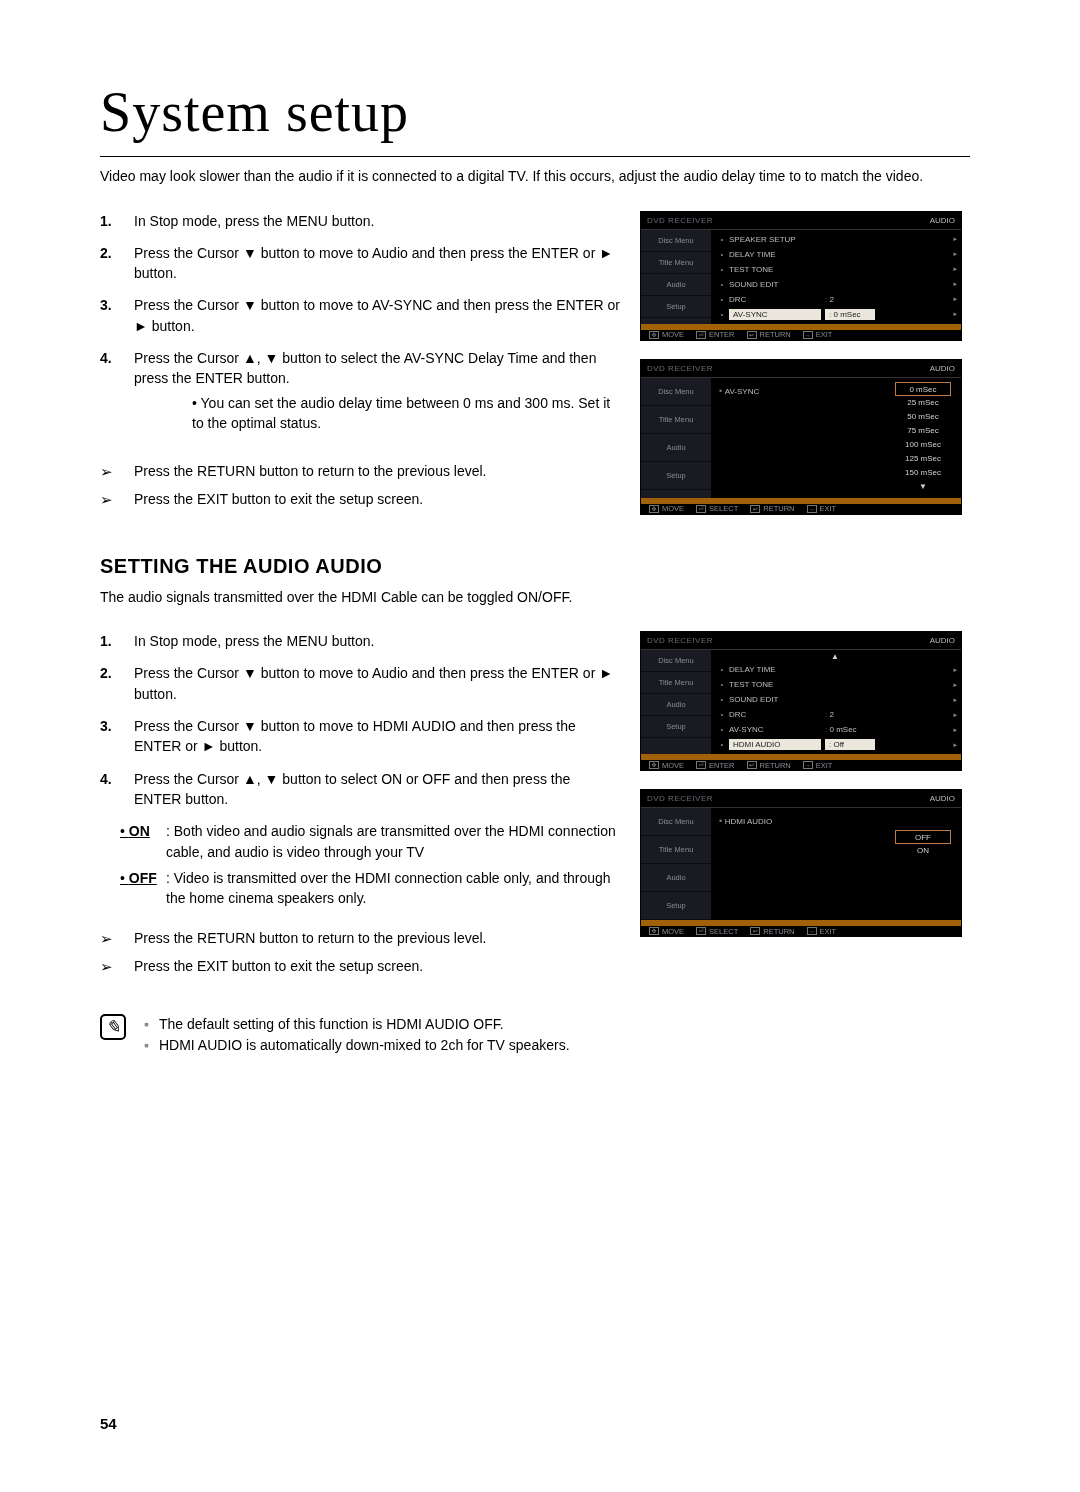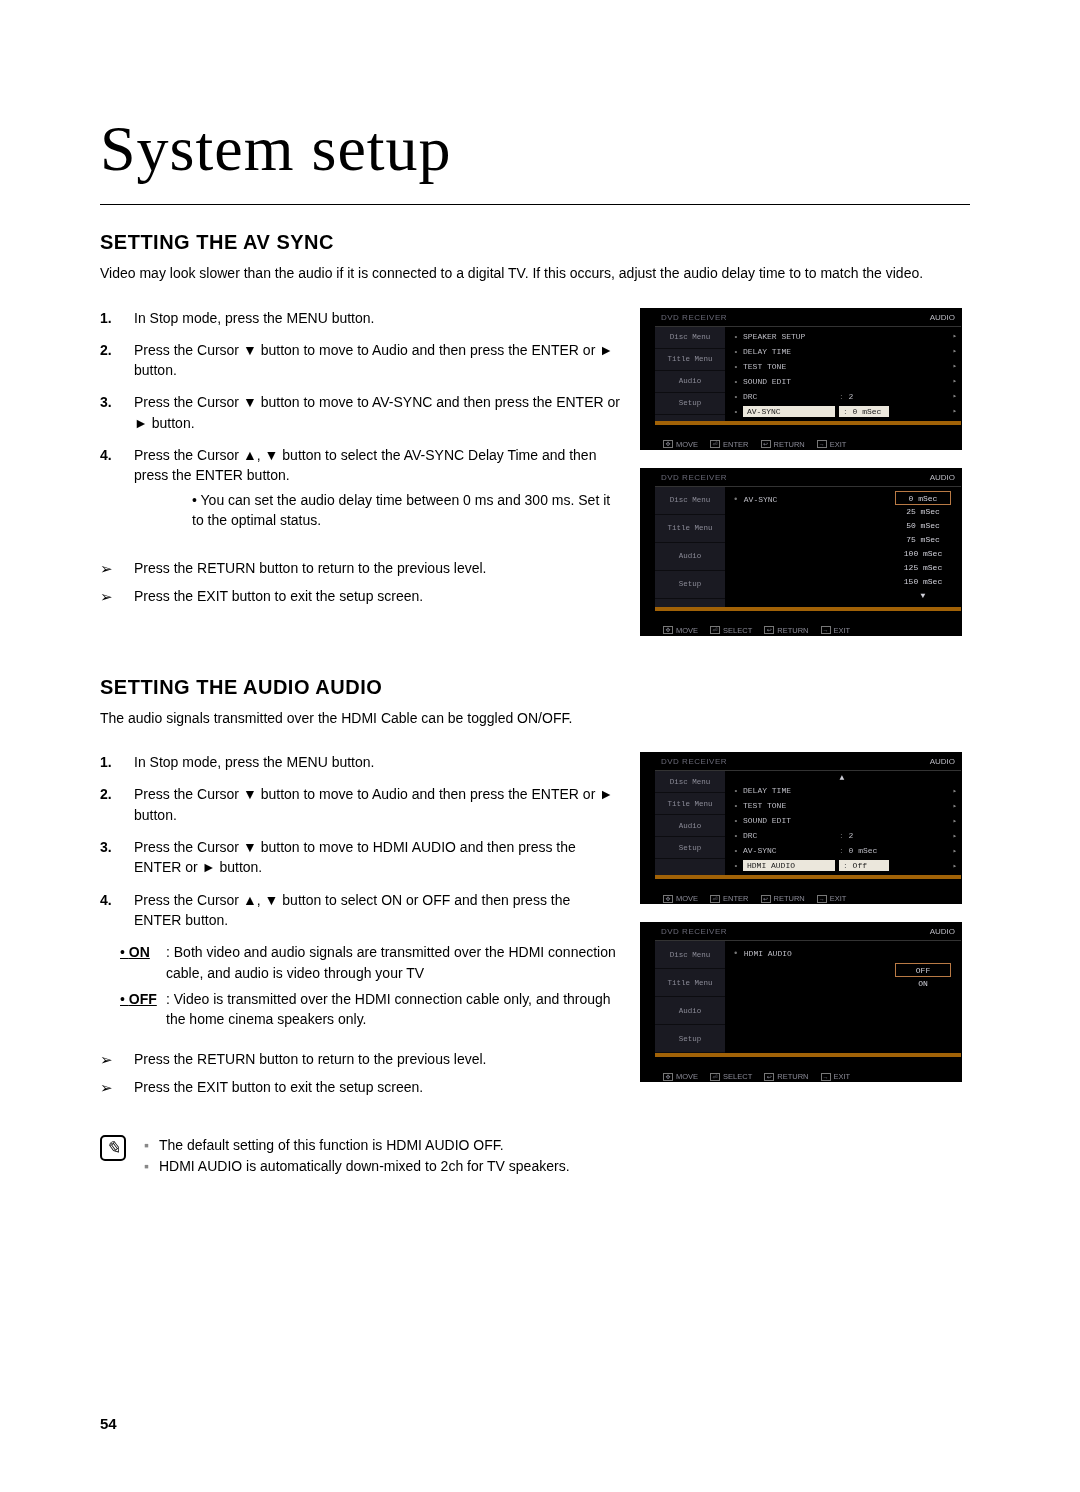--- a/index.html
+++ b/index.html
@@ -9,27 +9,26 @@
     height: 1492px;
     font-family: Arial, Helvetica, sans-serif;
     color: #000;
     position: relative;
   }
   .page {
     padding: 80px 100px 40px 100px;
   }
   .title {
     font-family: Georgia, 'Times New Roman', serif;
-    font-size: 64px;
+    font-size: 56px;
     font-weight: 300;
     border-bottom: 1.5px solid #000;
     width: 870px;
-    padding-bottom: 18px;
+    padding-bottom: 12px;
     letter-spacing: 1px;
-    margin-top: 32px;
   }
   .section-heading {
     font-size: 20px;
     font-weight: 700;
     margin-top: 26px;
     letter-spacing: 0.5px;
   }
   .intro {
     font-size: 14px;
     line-height: 1.4;
@@ -105,35 +104,33 @@
   .note-list .note-item .sq { color: #888; margin-right: 10px; }
 
   
   .osd {
     background: #000;
     color: #bcbcc4;
     font-size: 9px;
     width: 322px;
     border: 1px solid #000;
     position: relative;
-    padding-left: 14px;
   }
   .osd .top {
     display: flex;
     align-items: center;
     height: 18px;
     border-bottom: 1px solid #333;
     font-size: 8px;
     padding: 0 6px;
   }
   .osd .top .label { color: #6a6a78; letter-spacing: 0.5px; }
   .osd .top .right { margin-left: auto; color: #bcbcc4; }
   .osd .body {
     display: flex;
-    font-family: Liberation Mono, monospace;
   }
   .osd .side {
     width: 70px;
     background: #1a1a22;
     display: flex;
     flex-direction: column;
   }
   .osd .side-item {
     height: 22px;
     display: flex;
@@ -175,23 +172,23 @@
     color: #cfcfd8;
     padding: 1px 8px;
     text-align: center;
     min-width: 56px;
     height: 14px;
     line-height: 12px;
   }
   .osd .opt.box { border: 1px solid #b97a45; }
   .osd .bottom {
     display: flex;
-    height: 28px;
-    align-items: flex-end;
-    border-top: 4px solid #a16207;
+    height: 16px;
+    align-items: center;
+    border-top: 6px solid #a16207;
     font-size: 7.5px;
     gap: 12px;
     padding: 0 8px;
     color: #8a8a96;
   }
   .osd .bottom span.btn { display: inline-flex; align-items: center; gap: 3px; }
   .osd .bottom .ic { display:inline-block; width:10px; height:8px; border:1px solid #777; font-size:6px; line-height:7px; text-align:center; }
   .osd .body.tall .side-item { height: 28px; }
   .osd .uparrow { text-align: center; color: #cfcfd8; font-size: 8px; height: 10px; }
 
@@ -202,21 +199,20 @@
     font-size: 15px;
     font-weight: 700;
   }
 </style>
 </head>
 <body>
 
 <div class="page">
   <div class="title">System setup</div>
 
-  <div class="section-heading">SETTING THE AV SYNC</div>
   <p class="intro">Video may look slower than the audio if it is connected to a digital TV. If this occurs, adjust the audio delay time to to match the video.</p>
 
   <div class="content-row">
     <div class="left-col">
       <div class="step">
           <span class="step-num">1.</span>
           <div class="step-text">
             <p>In Stop mode, press the MENU button.</p>
           </div>
         </div>

